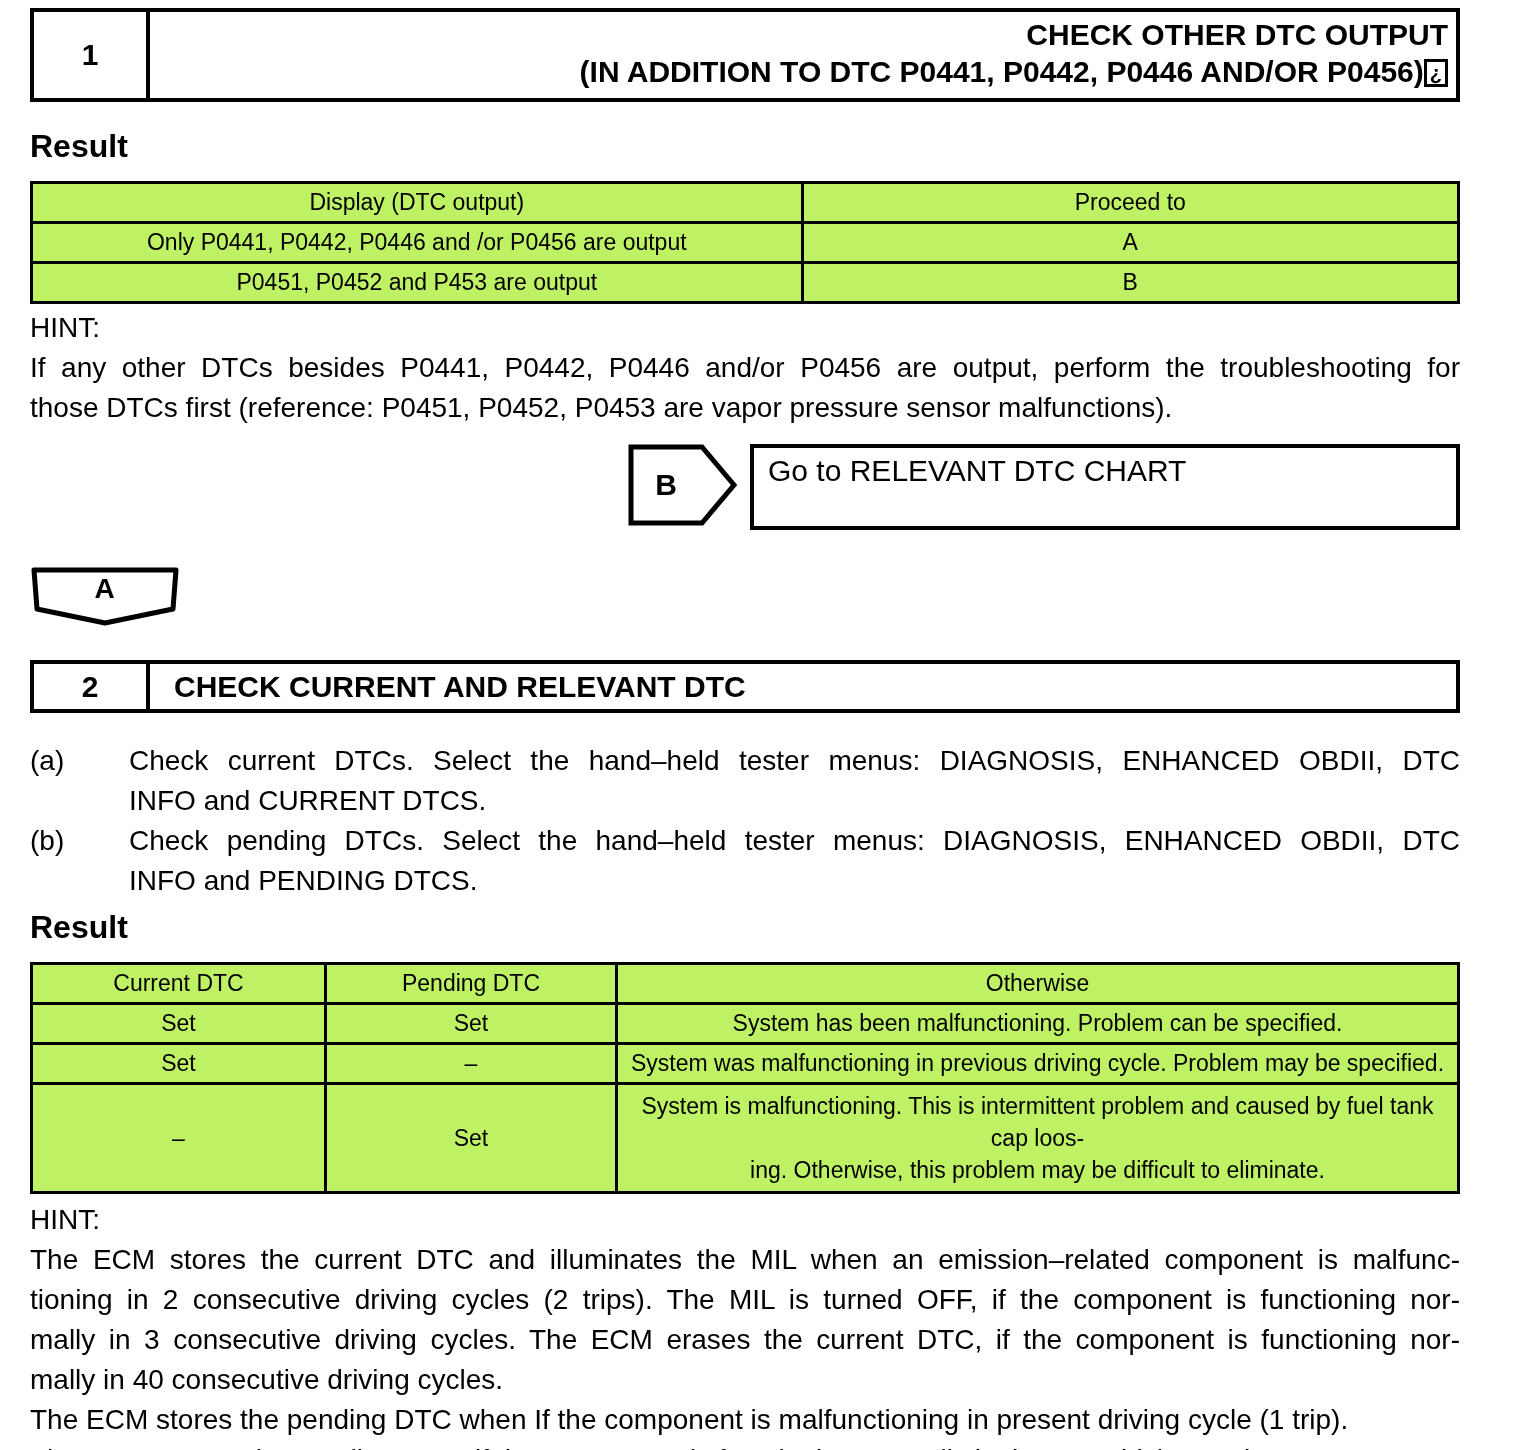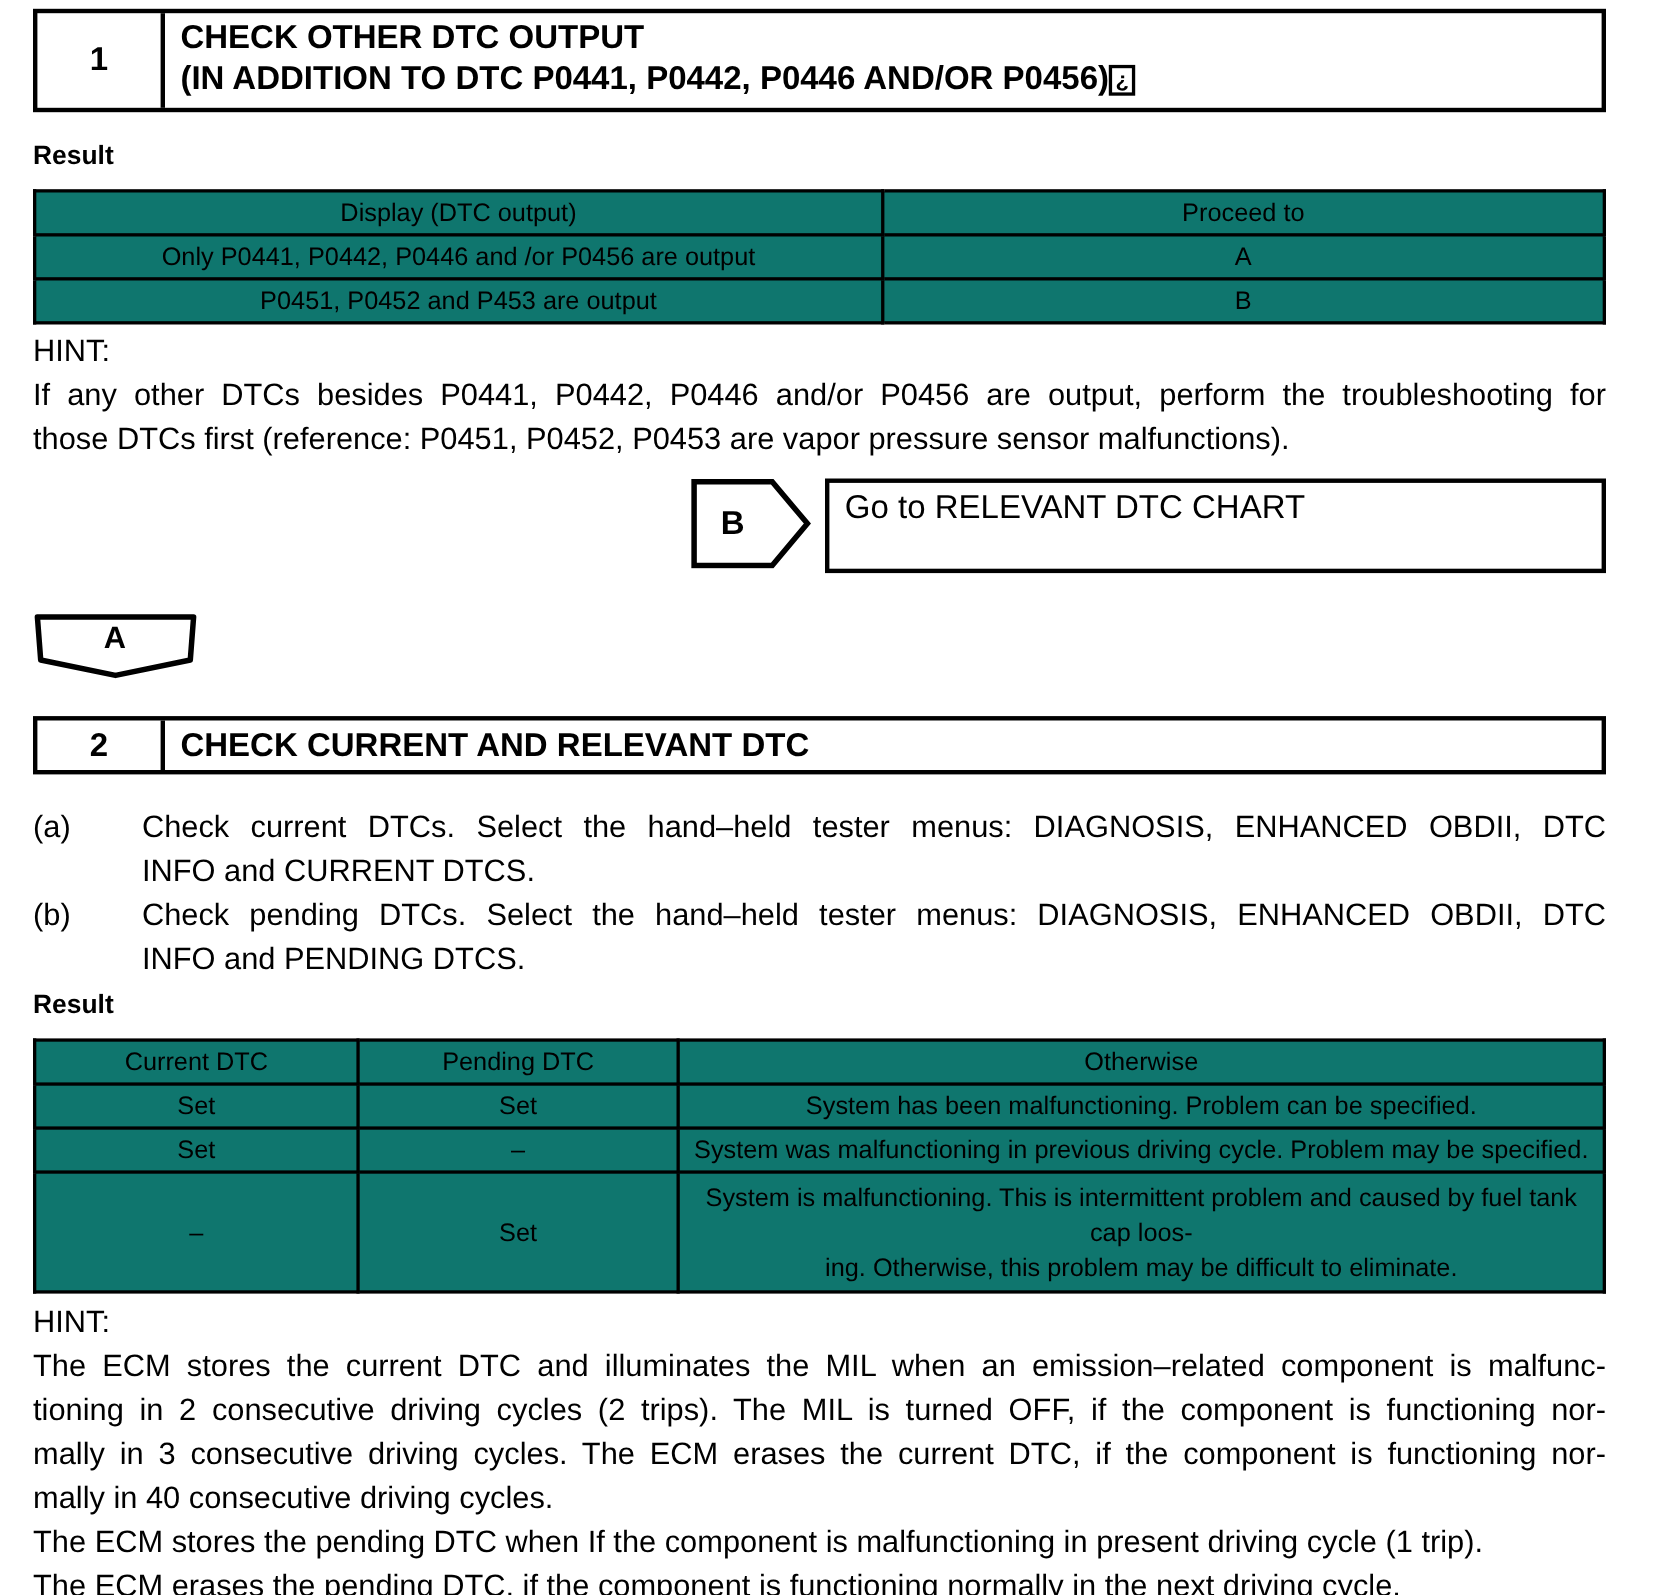--- a/index.html
+++ b/index.html
@@ -33,48 +33,49 @@
     align-items: center;
     justify-content: center;
     font-weight: bold;
     font-size: 30px;
   }
   .step-box .step-title {
     flex: 1;
     font-weight: bold;
     font-size: 30px;
     line-height: 37px;
-    padding: 4px 8px 4px 14px;
+    padding: 4px 8px 4px 24px;
+    text-align: right;
   }
   .glyph-box {
     display: inline-block;
     border: 3px solid #000;
     font-size: 20px;
     line-height: 22px;
     padding: 0 3px;
     vertical-align: 2px;
     font-weight: bold;
   }
 
   .heading {
     font-weight: bold;
-    font-size: 24px;
+    font-size: 32px;
   }
 
   table.doc-table {
     border-collapse: collapse;
     width: 100%;
     table-layout: fixed;
   }
   table.doc-table td, table.doc-table th {
     border: 3px solid #000;
     font-size: 23px;
     font-weight: normal;
     padding: 5px 8px;
-    background: #0f766e;
+    background: #bef264;
   }
   table.doc-table .cent { text-align: center; }
   table.doc-table .left { text-align: center; }
 
   .body-text {
     font-size: 28px;
     line-height: 40px;
   }
   .jline {
     text-align: justify;

